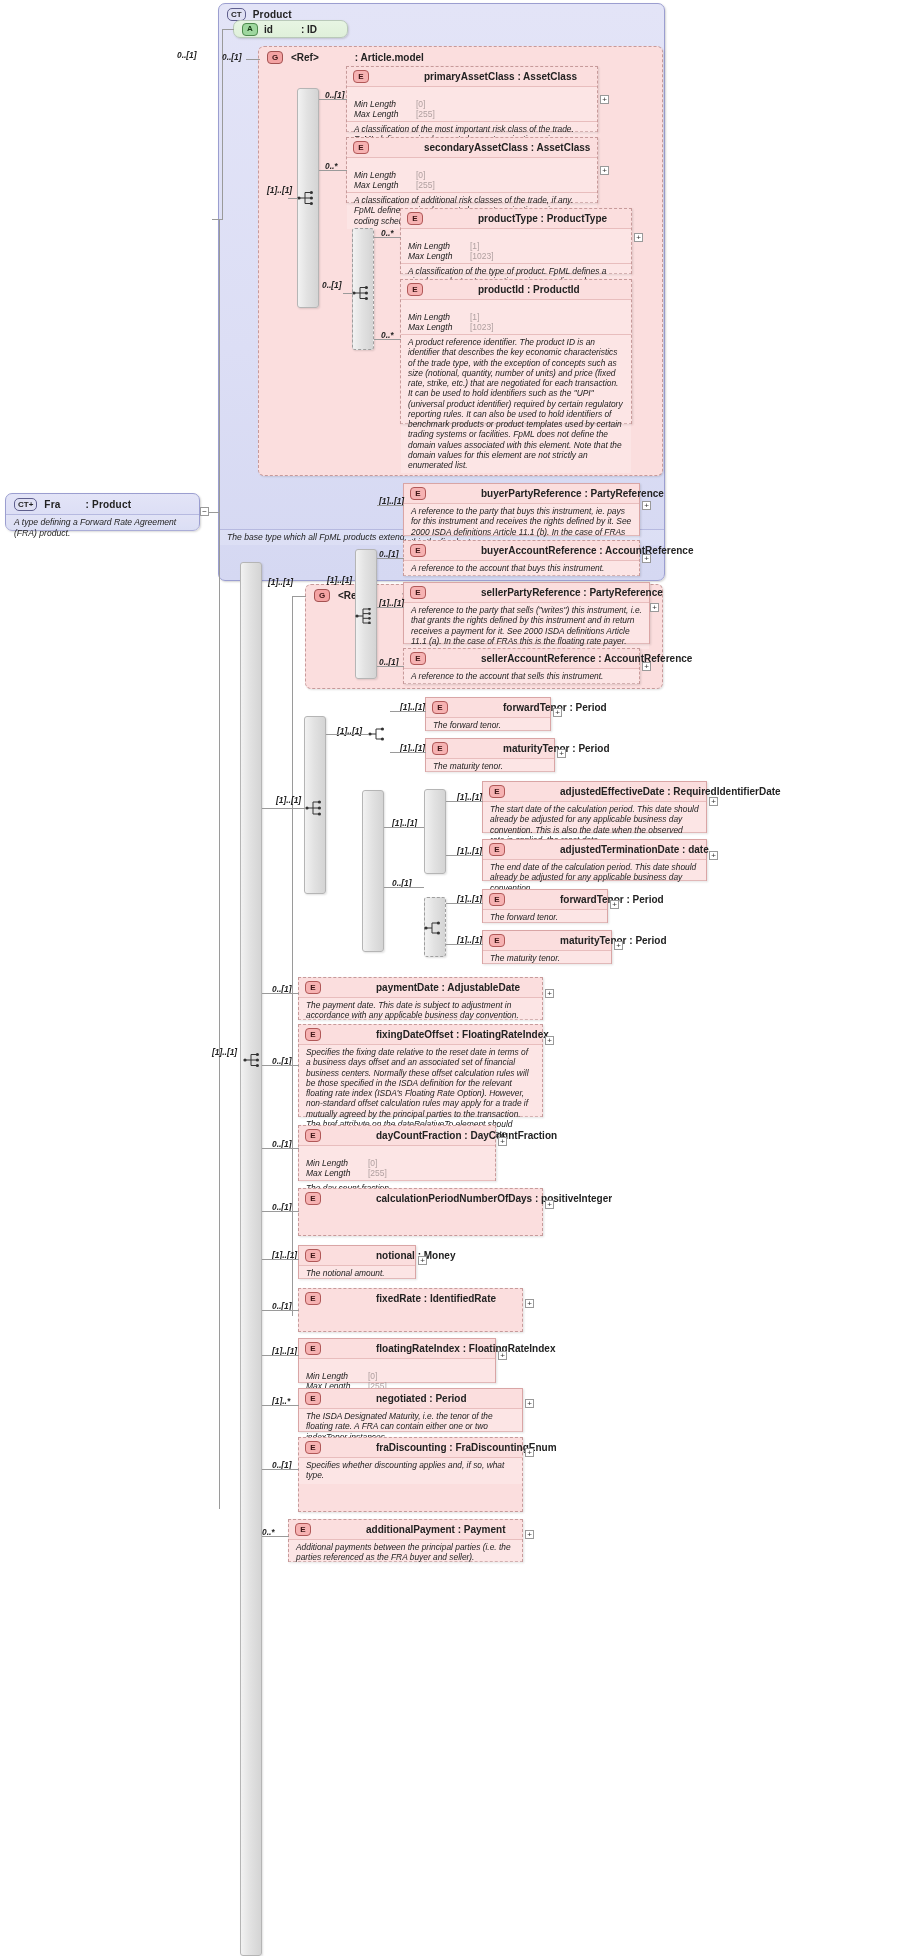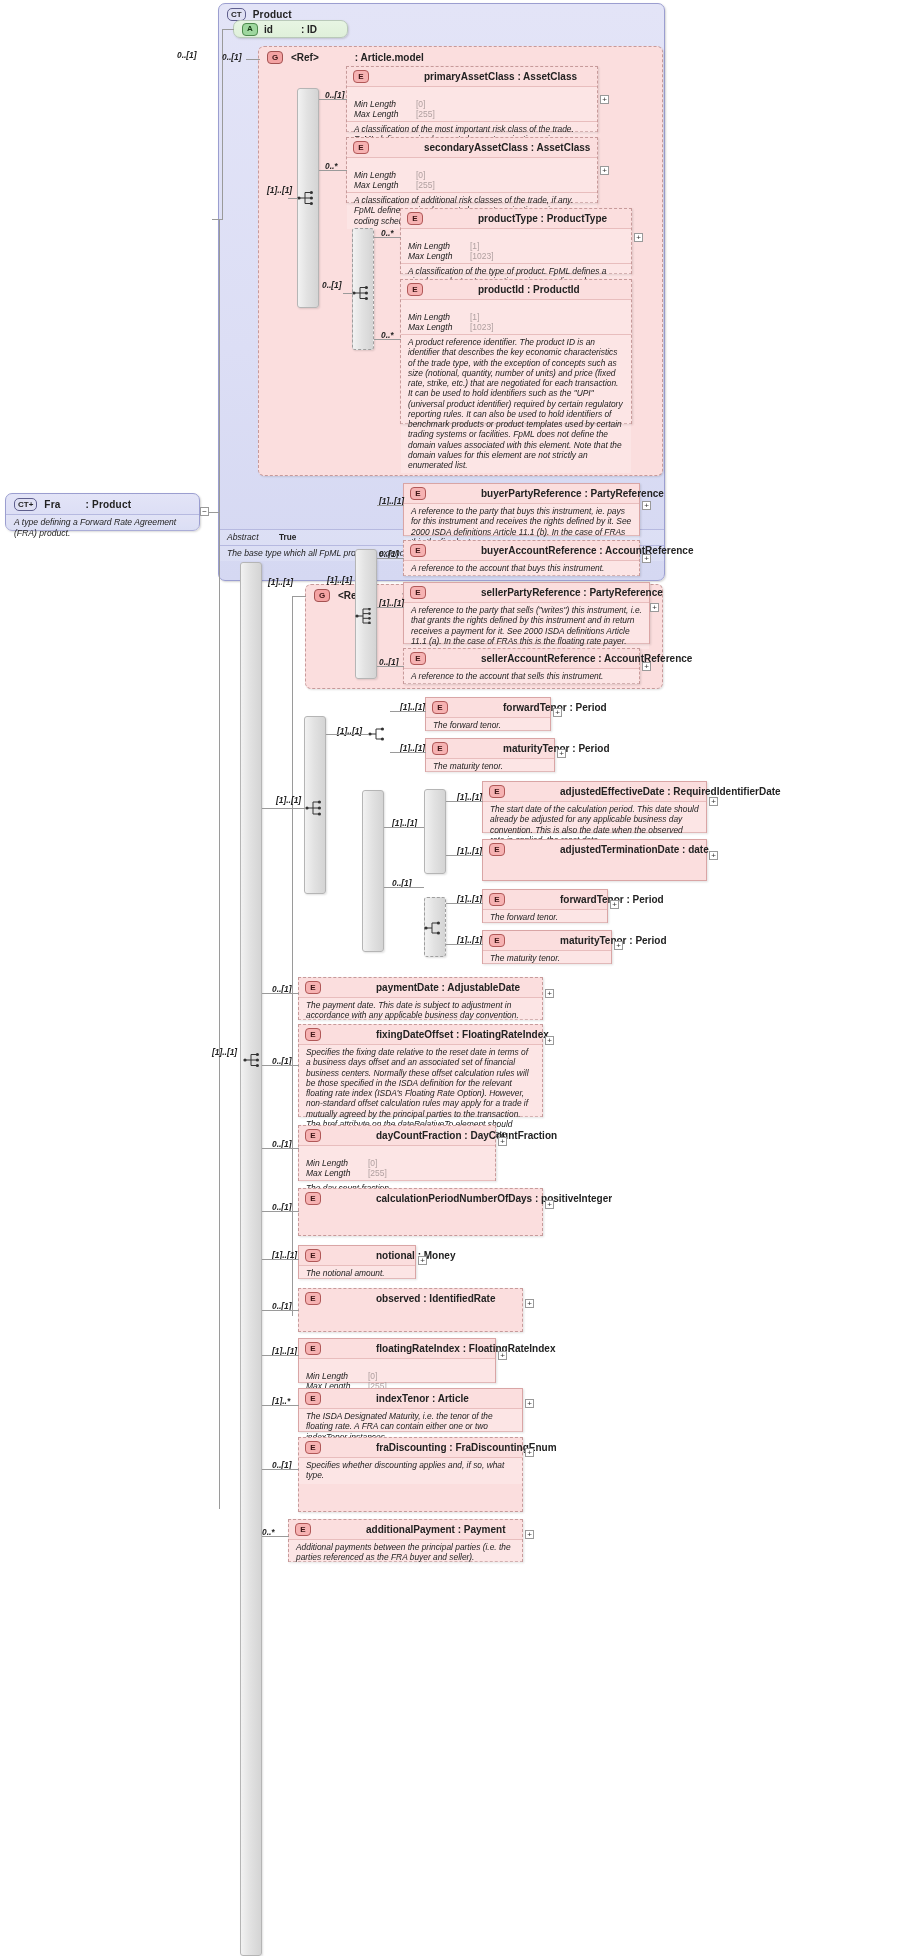--- a/index.html
+++ b/index.html
@@ -138,23 +138,20 @@
 <div class="canvas">
 
   <div class="ct-outer box" style="left:218px; top:3px; width:447px; height:578px;">
     <div class="ct-title">
       <span class="badge ct">CT</span>
       <span class="title-txt">Product</span>
     </div>
   </div>
 
   <div class="box" style="left:219px; top:529px; width:445px; height:51px; background:transparent;">
-    <div class="ct-row">
-      <span class="k">Abstract</span><span class="v">True</span>
-    </div>
     <div class="ct-row doc">The base type which all FpML products extend.</div>
   </div>
 
   <div class="attr-box" style="left:233px; top:20px; width:115px; height:18px;">
     <span class="badge a">A</span>
     <span class="attr-name">id</span>
     <span class="attr-type">: ID</span>
   </div>
   <div class="card" style="left:177px; top:50px;">0..[1]</div>
   <div class="ln v" style="left:222px; top:30px; height:28px;"></div>
@@ -472,20 +469,21 @@
   </div>
   <div class="card" style="left:457px; top:792px;">[1]..[1]</div>
   <div class="ln h" style="left:446px; top:801px; width:37px;"></div>
   <div class="stub" style="left:709px; top:797px;">+</div>
 
   <div class="el solid" style="left:482px; top:839px; width:225px; height:42px;">
     <div class="el-head">
       <span class="badge e">E</span>
       <span class="el-name">adjustedTerminationDate : date</span>
     </div>
+    <div class="el-doc">The end date of the calculation period. This date should already be adjusted for any applicable business day convention.</div>
   </div>
   <div class="card" style="left:457px; top:846px;">[1]..[1]</div>
   <div class="ln h" style="left:446px; top:855px; width:37px;"></div>
   <div class="stub" style="left:709px; top:851px;">+</div>
 
   <div class="bar dashed" style="left:424px; top:897px; width:22px; height:60px;"></div>
   <div class="seq" style="left:424px; top:920px;">
     <svg width="22" height="16" viewBox="0 0 22 16">
       <circle cx="2" cy="8" r="1.6" fill="#333"></circle>
       <line x1="3" y1="8" x2="8" y2="8" stroke="#333" stroke-width="1"></line>
@@ -579,21 +577,21 @@
     </div>
     <div class="el-doc">The notional amount.</div>
   </div>
   <div class="card" style="left:272px; top:1250px;">[1]..[1]</div>
   <div class="ln h" style="left:262px; top:1259px; width:37px;"></div>
   <div class="stub" style="left:418px; top:1256px;">+</div>
 
   <div class="el dashed" style="left:298px; top:1288px; width:225px; height:44px;">
     <div class="el-head">
       <span class="badge e">E</span>
-      <span class="el-name">observed : IdentifiedRate</span>
+      <span class="el-name">fixedRate : IdentifiedRate</span>
     </div>
   </div>
   <div class="card" style="left:272px; top:1301px;">0..[1]</div>
   <div class="ln h" style="left:262px; top:1310px; width:37px;"></div>
   <div class="stub" style="left:525px; top:1299px;">+</div>
 
   <div class="el solid" style="left:298px; top:1338px; width:198px; height:45px;">
     <div class="el-head">
       <span class="badge e">E</span>
       <span class="el-name">floatingRateIndex : FloatingRateIndex</span>
@@ -609,21 +607,21 @@
         </div>
     </div>
   </div>
   <div class="card" style="left:272px; top:1346px;">[1]..[1]</div>
   <div class="ln h" style="left:262px; top:1355px; width:37px;"></div>
   <div class="stub" style="left:498px; top:1351px;">+</div>
 
   <div class="el solid" style="left:298px; top:1388px; width:225px; height:44px;">
     <div class="el-head">
       <span class="badge e">E</span>
-      <span class="el-name">indexTenor : Article</span>
+      <span class="el-name">negotiated : Period</span>
     </div>
     <div class="el-doc">The ISDA Designated Maturity, i.e. the tenor of the floating rate. A FRA can contain either one or two indexTenor instances.</div>
   </div>
   <div class="card" style="left:272px; top:1396px;">[1]..*</div>
   <div class="ln h" style="left:262px; top:1405px; width:37px;"></div>
   <div class="stub" style="left:525px; top:1399px;">+</div>
 
   <div class="el dashed" style="left:298px; top:1437px; width:225px; height:75px;">
     <div class="el-head">
       <span class="badge e">E</span>

